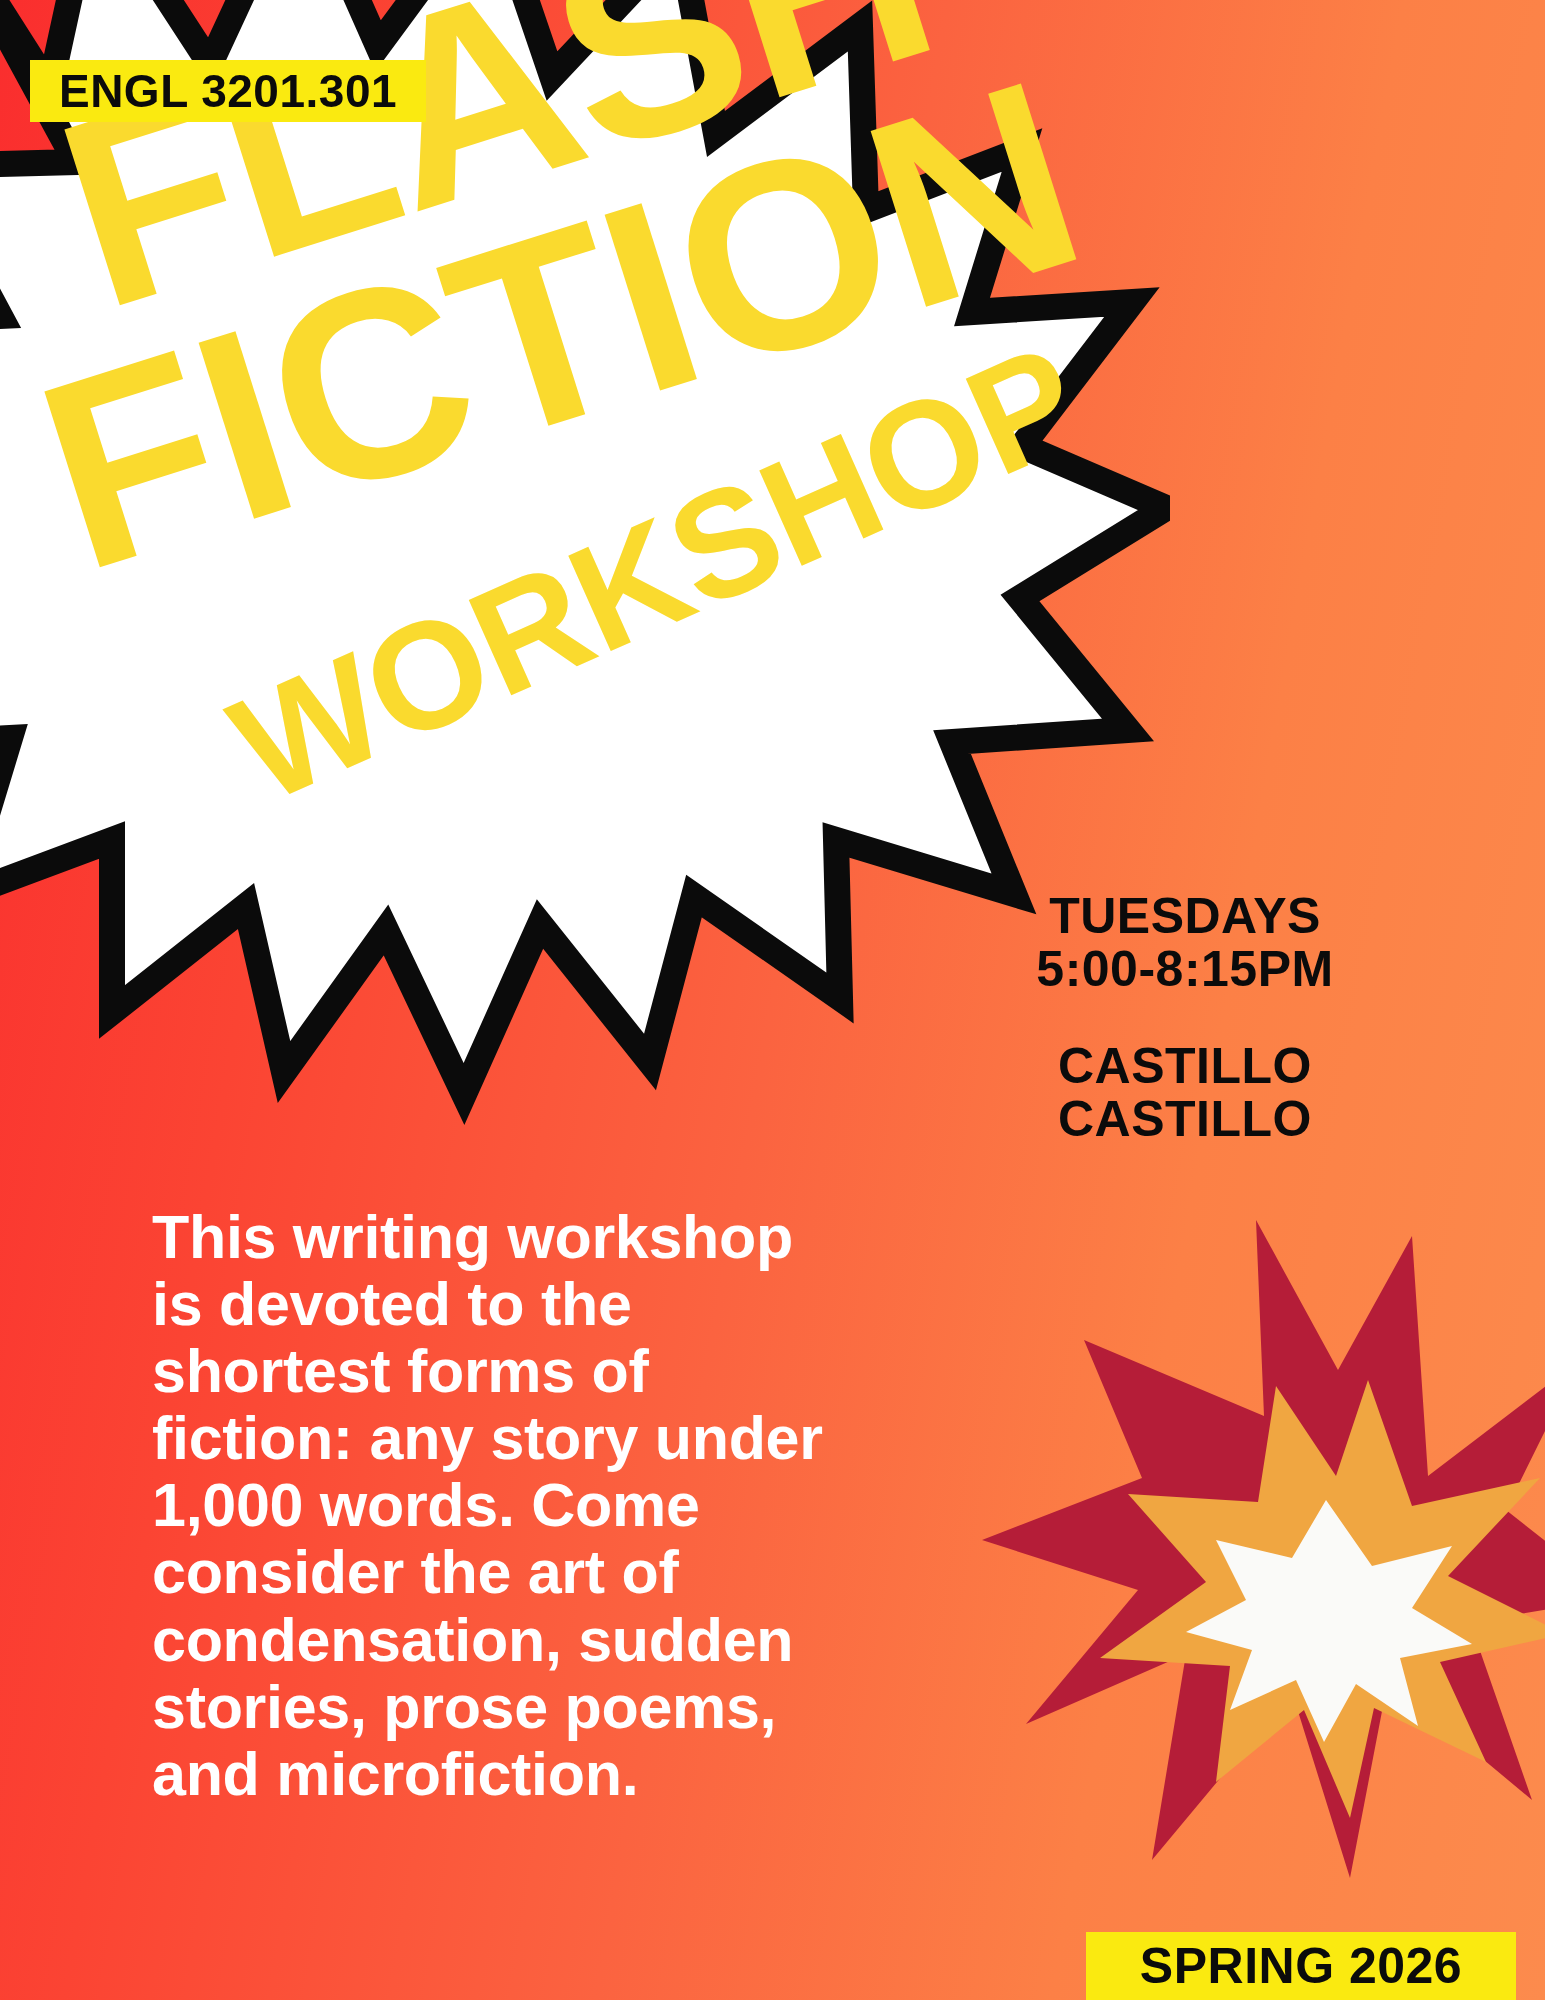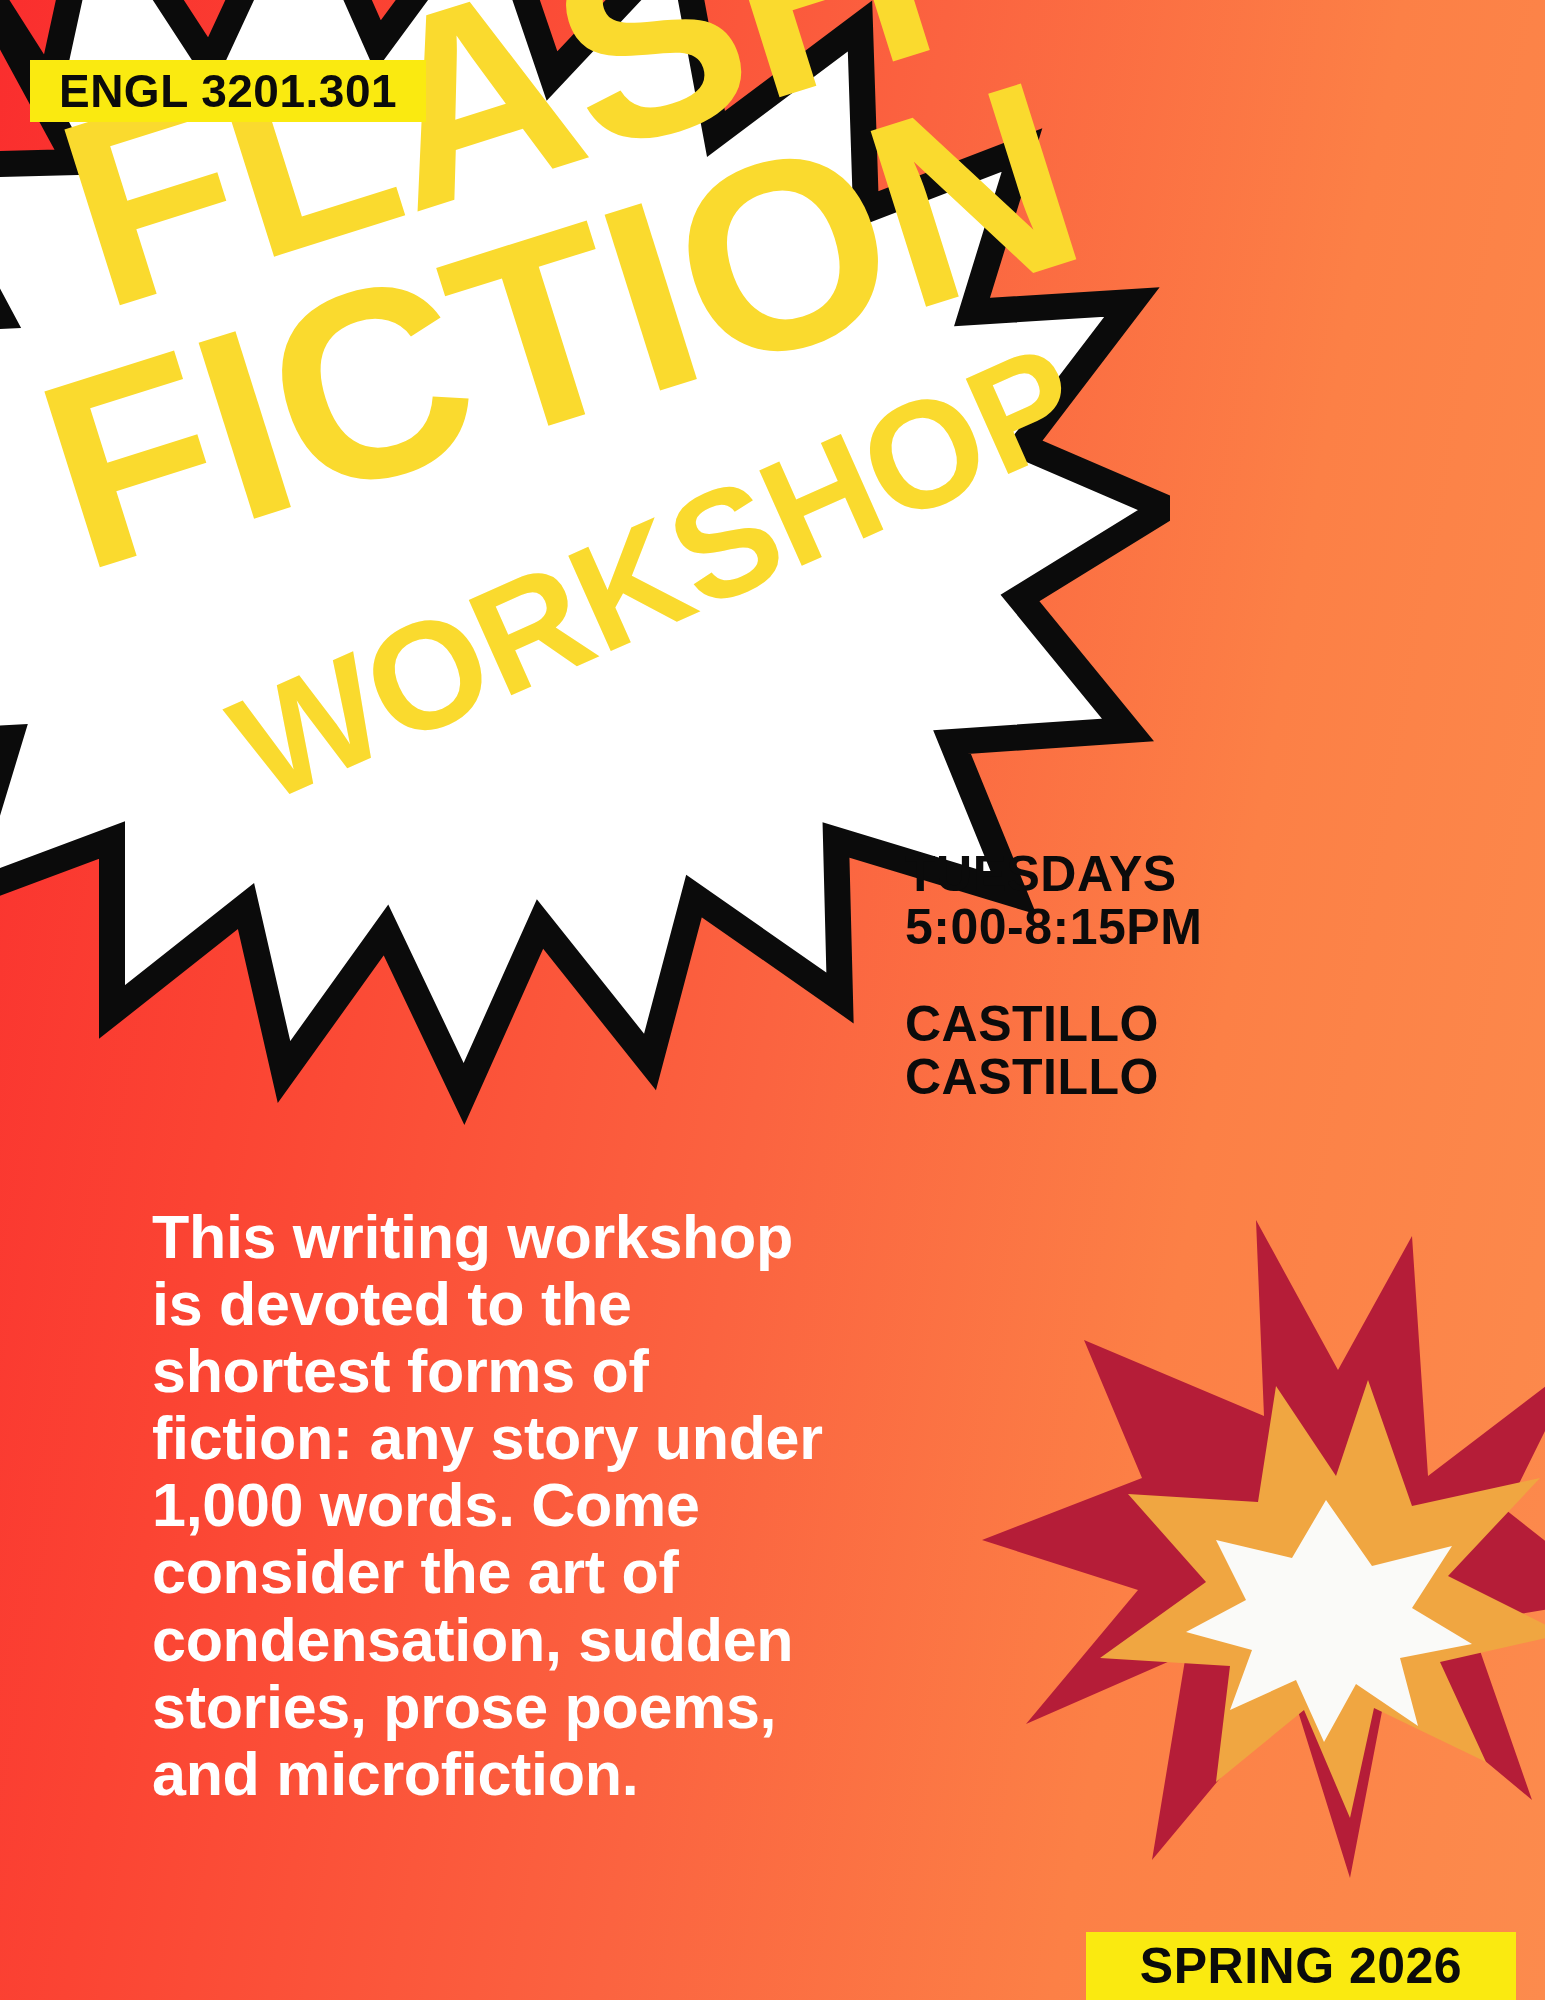--- a/index.html
+++ b/index.html
@@ -63,23 +63,23 @@
   }
   #term-badge{
     left:1086px;top:1932px;
     width:430px;height:68px;
     font-size:50px;
   }
 
   
   #meta-block{
     position:absolute;
-    right:80px;top:848px;
+    right:80px;top:890px;
     width:560px;
-    text-align:left;
+    text-align:center;
     color:#0B0B0B;
     font-weight:700;
     font-size:50px;
     line-height:1.06;
     letter-spacing:.5px;
   }
   #meta-block .meta-group{margin-bottom:44px;}
   #meta-block .meta-group:last-child{margin-bottom:0;}
   #meta-block .meta-line{display:block;}
 

